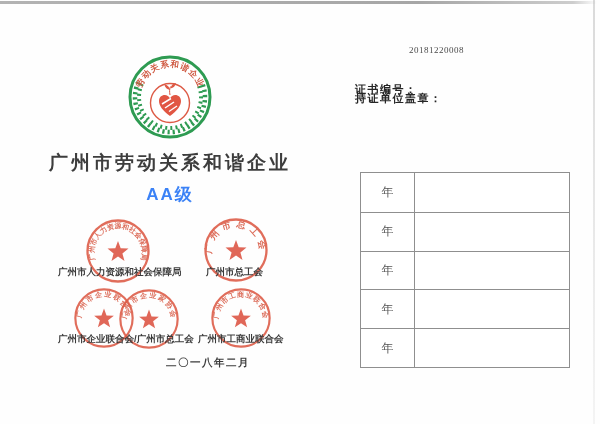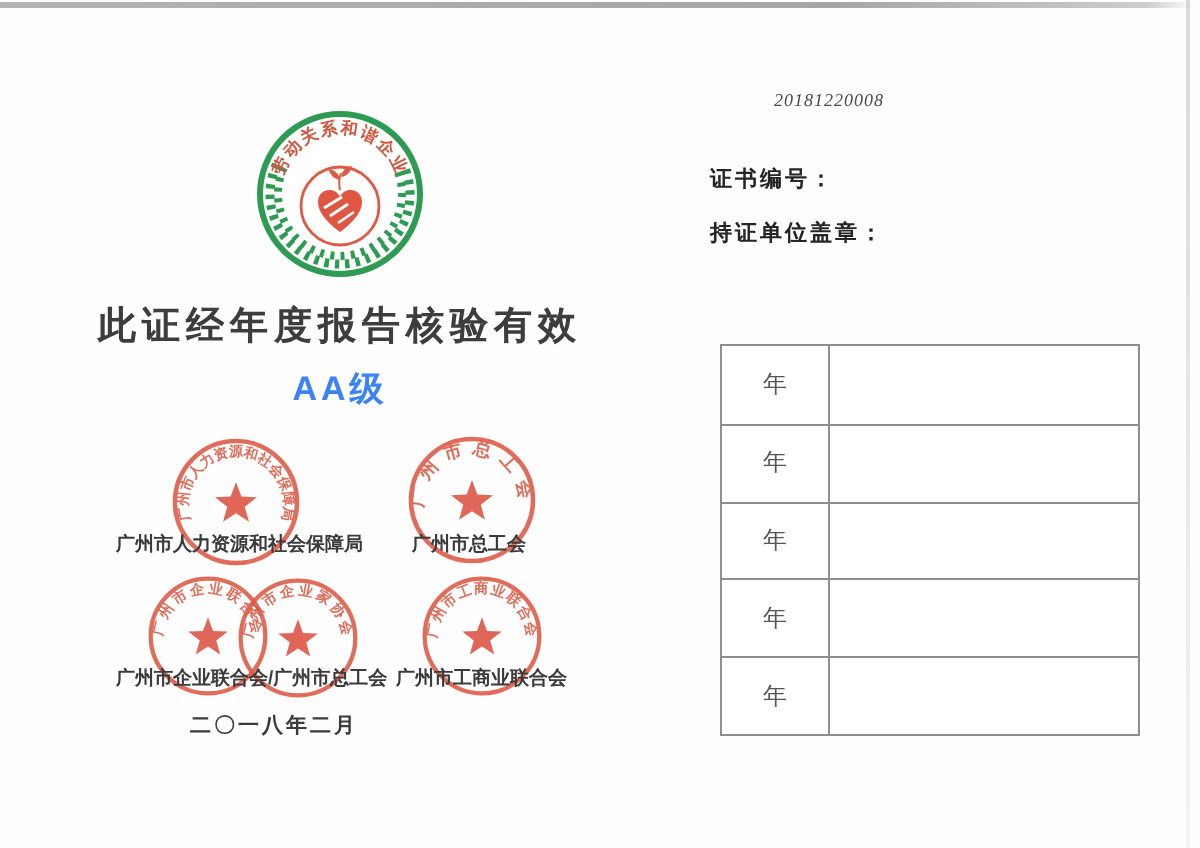--- a/index.html
+++ b/index.html
@@ -37,30 +37,30 @@
   .seal3{left:73px;top:287px;width:62px;height:62px;}
   .seal4{left:118px;top:288px;width:62px;height:62px;}
   .seal5{left:210px;top:287px;width:62px;height:62px;}
 
   .seal-label{position:absolute;font-size:9.5px;font-weight:bold;color:#3b3b3b;
     white-space:nowrap;z-index:3;}
   .label-r1l{left:58px;top:266px;}
   .label-r1r{left:206px;top:266px;}
   .label-r2l{left:58px;top:333px;}
   .label-r2r{left:198px;top:333px;}
-  .issue-date{position:absolute;left:95px;top:356px;width:155px;text-align:left;
+  .issue-date{position:absolute;left:95px;top:356px;width:155px;text-align:right;
     font-size:10.5px;letter-spacing:1.5px;color:#3b3b3b;font-weight:bold;}
 
   
   .field-label{position:absolute;font-size:11px;font-weight:bold;letter-spacing:1.5px;color:#252525;white-space:nowrap;}
   .field-value{position:absolute;font-size:9px;color:#4a4a4a;
     font-family:"Liberation Serif","DejaVu Serif",serif;white-space:nowrap;letter-spacing:.5px;}
   .cert-label{left:355px;top:40px;margin-top:42px;}
-  .cert-value{left:387px;top:45px;font-style:italic;}
-  .holder-label{left:355px;top:109px;text-align:center;}
+  .cert-value{left:409px;top:45px;}
+  .holder-label{left:355px;top:91px;text-align:center;}
   .holder-value{left:431px;top:96px;}
   .table-title{position:absolute;left:357px;top:151px;font-size:10.5px;font-weight:bold;
     letter-spacing:.5px;color:#252525;white-space:nowrap;}
 
   .year-table{position:absolute;left:360px;top:172px;width:208px;height:194px;
     border:1px solid #8f8f8f;display:grid;grid-template-rows:repeat(5,1fr);background:#fff;}
   .t-row{display:flex;border-top:1px solid #8f8f8f;}
   .t-row:first-child{border-top:none;}
   .t-year{width:53px;border-right:1px solid #8f8f8f;display:flex;align-items:center;
     justify-content:center;font-size:12px;color:#555;}
@@ -85,21 +85,21 @@
     <path d="M43,41 C42.3,37.5 42.5,35 43.5,32.5" fill="none" stroke="#dd5a45" stroke-width="1"></path>
     <path d="M43,36 C40,35.5 38,33.5 37.3,30.5 C40.5,30.8 42.6,33 43,36 Z" fill="#dd5a45"></path>
     <path d="M43.6,34.5 C46.4,34 48.4,32 49,29 C45.9,29.3 43.9,31.5 43.6,34.5 Z" fill="#dd5a45"></path>
     <path d="M43,62 C35.5,56.5 32,51.5 32,47 C32,43.2 34.6,41 37.8,41 C40,41 42,42.3 43,44.4 C44,42.3 46,41 48.2,41 C51.4,41 54,43.2 54,47 C54,51.5 50.5,56.5 43,62 Z" fill="#e15643"></path>
     <path d="M35,50 L44,44.5" stroke="#ffffff" stroke-width="1.5"></path>
     <path d="M38,54 L47,48" stroke="#ffffff" stroke-width="1.5"></path>
     <path d="M42,57.5 L50,52" stroke="#ffffff" stroke-width="1.3"></path>
     <text class="logo-arc-text"><textPath href="#logoArc" startOffset="50%">劳动关系和谐企业</textPath></text>
   </svg>
 
-  <div class="title">此证经年度报告核验有效</div>
+  <div class="title">广州市劳动关系和谐企业</div>
   <div class="grade">AA级</div>
 
   <svg class="seal seal1" viewBox="0 0 66 66">
     <defs>
         <path id="sealArc1" d="M10,41 A24,24 0 1 1 56,41"></path>
       </defs>
     <circle class="seal-ring" cx="33" cy="33" r="30.5"></circle>
     <polygon class="seal-star" points="33,23 35.7,30.3 43.5,30.6 37.4,35.4 39.5,42.9 33,38.6 26.5,42.9 28.6,35.4 22.5,30.6 30.3,30.3"></polygon>
     <text class="seal-text-long"><textPath href="#sealArc1" startOffset="50%">广州市人力资源和社会保障局</textPath></text>
   </svg>

